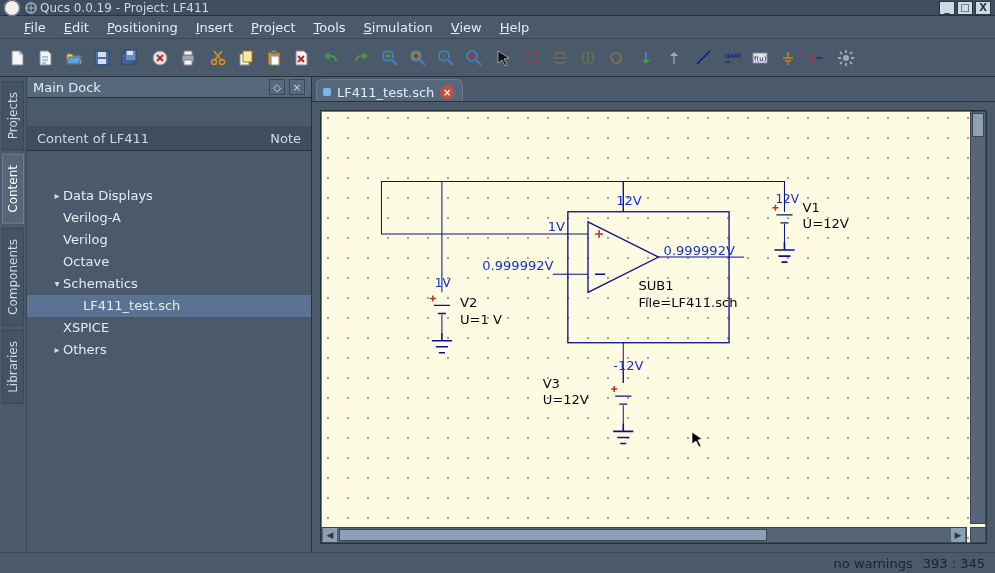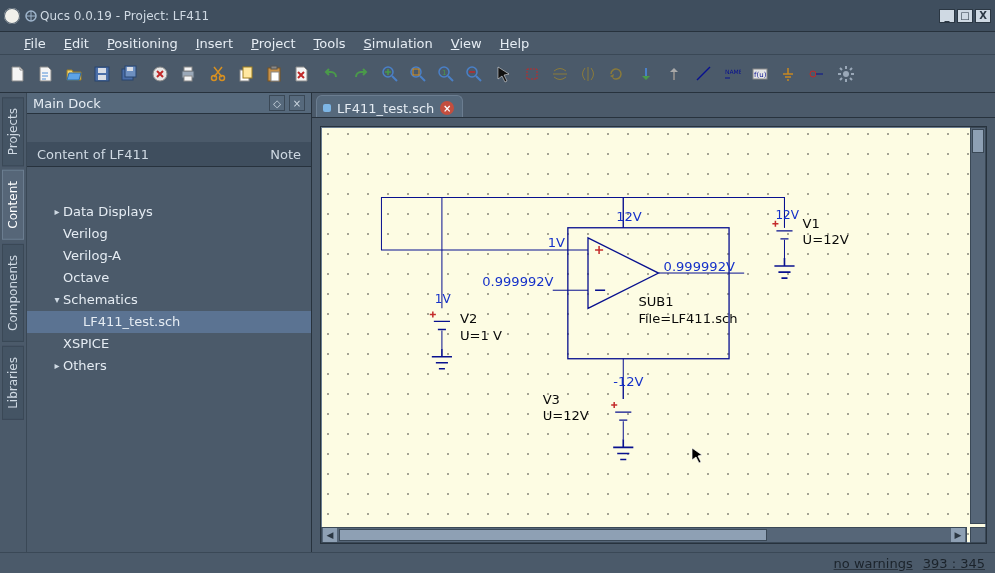--- a/index.html
+++ b/index.html
@@ -10,21 +10,21 @@
     overflow: hidden;
     user-select: none;
   }
   .window {
     width: 995px; height: 573px;
     display: flex; flex-direction: column;
     background: #4b5a6a;
     box-sizing: border-box;
   }
   .titlebar {
-    height: 32px;
+    height: 16px;
     background: #3f4e5e;
     border-bottom: 1px solid #27323d;
     display: flex; align-items: center;
     padding: 0 4px;
     color: #cfd9e3;
     font-size: 12px;
     box-sizing: border-box;
   }
   .titlebar .app-icon { width: 16px; height: 16px; margin-right: 4px; background: #f1f0ea; border-radius: 50%; box-shadow: inset 0 0 0 1px #556371; }
   .titlebar .title { flex: 1; padding-left: 2px; }
@@ -169,21 +169,20 @@
   .scrollbar-h .track { flex:1; position: relative; height: 100%;}
   .scrollbar-h .thumb { position: absolute; top: 1px; bottom: 1px; left: 1px; width: 70%; background: #8ea0b4; border: 1px solid #3a4856; box-sizing: border-box;}
   .scroll-corner { position: absolute; right: 9px; bottom: 9px; width: 16px; height: 16px; background: #566678; border: 1px solid #3a4856; box-sizing: border-box;}
 
   .statusbar {
     height: 20px;
     background: #4b5a6a; color: #2b3540;
     display: flex; align-items: center; justify-content: flex-end;
     padding: 0 10px; font-size: 13px; gap: 10px;
     border-top: 1px solid #3a4856;
-    text-decoration: underline;
   }
   .statusbar span { color: #1b232b; }
 
   .sch-svg { position: absolute; inset: 0; }
   .sch-txt { font-family: "DejaVu Sans", Arial, sans-serif; font-size: 13px; fill: #0a0a0a; }
   .sch-blue { fill: #1531c9; }
   .sch-wire { stroke: #08108f; stroke-width: 1; fill: none; }
   .sch-comp { stroke: #08108f; stroke-width: 1.3; fill: none; }
   .sch-gnd { stroke: #08108f; stroke-width: 1.6; fill: none; }
   .sch-plus { stroke: #c42c2c; stroke-width: 1.5; }
@@ -449,25 +448,25 @@
         <span>Content of LF411</span>
         <span>Note</span>
       </div>
       <div class="tree" id="tree">
           <div class="tree-row indent1">
             <span class="exp">▸</span>
             <span>Data Displays</span>
           </div>
           <div class="tree-row indent1">
             <span class="exp"></span>
-            <span>Verilog</span>
+            <span>Verilog-A</span>
           </div>
           <div class="tree-row indent1">
             <span class="exp"></span>
-            <span>Verilog-A</span>
+            <span>Verilog</span>
           </div>
           <div class="tree-row indent1">
             <span class="exp"></span>
             <span>Octave</span>
           </div>
           <div class="tree-row indent1">
             <span class="exp">▾</span>
             <span>Schematics</span>
           </div>
           <div class="tree-row indent2 selected">

